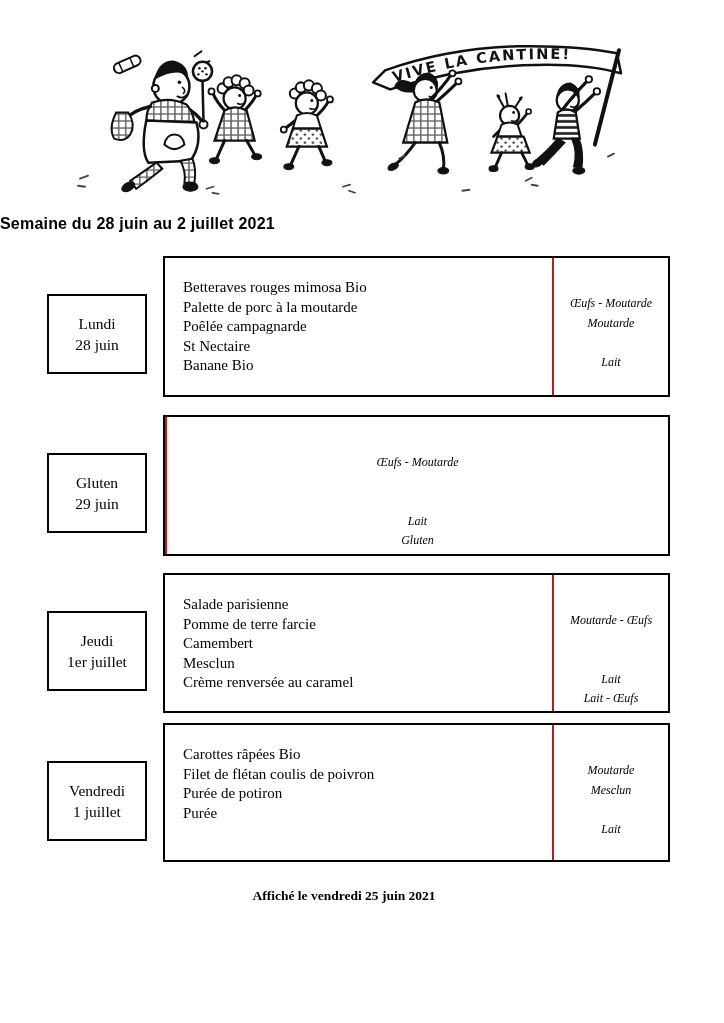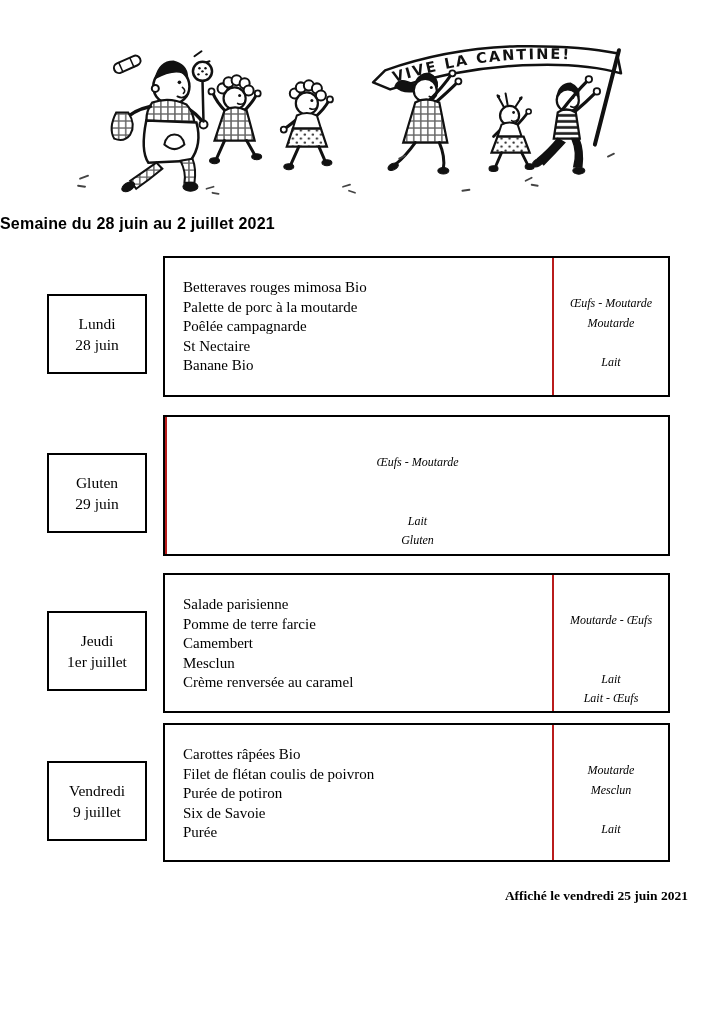--- a/index.html
+++ b/index.html
@@ -44,21 +44,21 @@
   .dish.underline { text-underline-offset:2px; }
   .allergens {
     flex:1; border-left:2px solid #b91c1c; box-sizing:border-box;
     padding-top:36px; text-align:center;
     font-style:italic; font-size:12px;
   }
   .allergen { height:19.5px; line-height:19.5px; white-space:nowrap; }
 
   .footer {
     position:absolute; top:888px; left:0; width:688px;
-    text-align:right; font-weight:bold; font-size:13.5px;
+    text-align:center; font-weight:bold; font-size:13.5px;
   }
 </style>
 </head>
 <body>
 
 <div class="page">
 
   <div class="illustration">
     <svg viewBox="0 0 560 155" xmlns="http://www.w3.org/2000/svg">
       <defs>
@@ -285,28 +285,27 @@
             <div class="allergen"></div>
             <div class="allergen">Lait</div>
             <div class="allergen">Lait - Œufs</div>
           </div>
     </div>
   </div>
 
   <div class="day-row">
     <div class="day-box">
       <div>Vendredi</div>
-      <div>9 juillet</div>
+      <div>1 juillet</div>
     </div>
     <div class="menu-box">
       <div class="dishes">
             <div class="dish">Carottes râpées Bio</div>
             <div class="dish">Filet de flétan coulis de poivron</div>
             <div class="dish">Purée de potiron</div>
-            <div class="dish">Six de Savoie</div>
             <div class="dish">Purée</div>
           </div>
       <div class="allergens">
             <div class="allergen">Moutarde</div>
             <div class="allergen">Mesclun</div>
             <div class="allergen"></div>
             <div class="allergen">Lait</div>
             <div class="allergen"></div>
           </div>
     </div>

